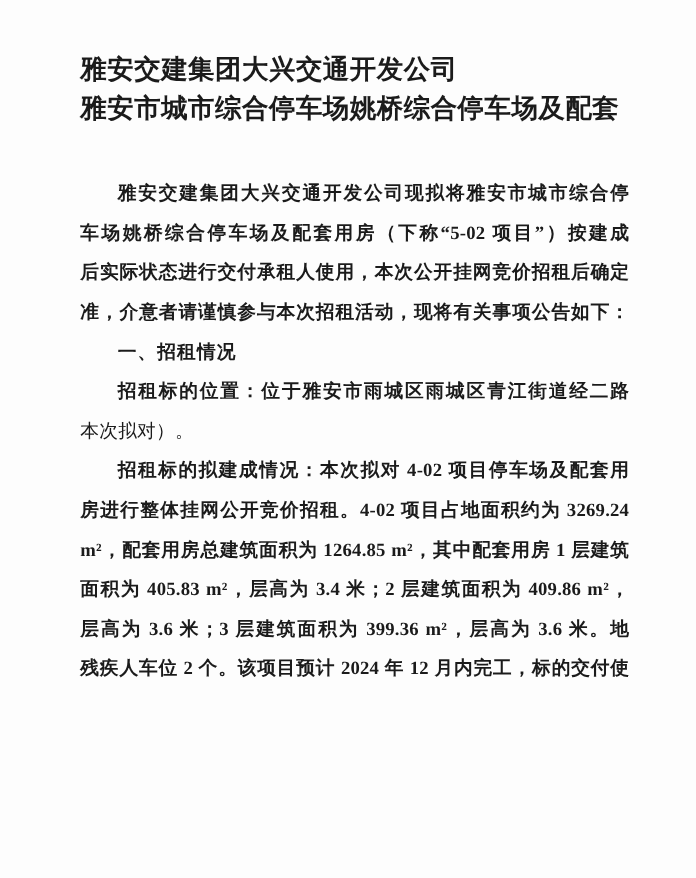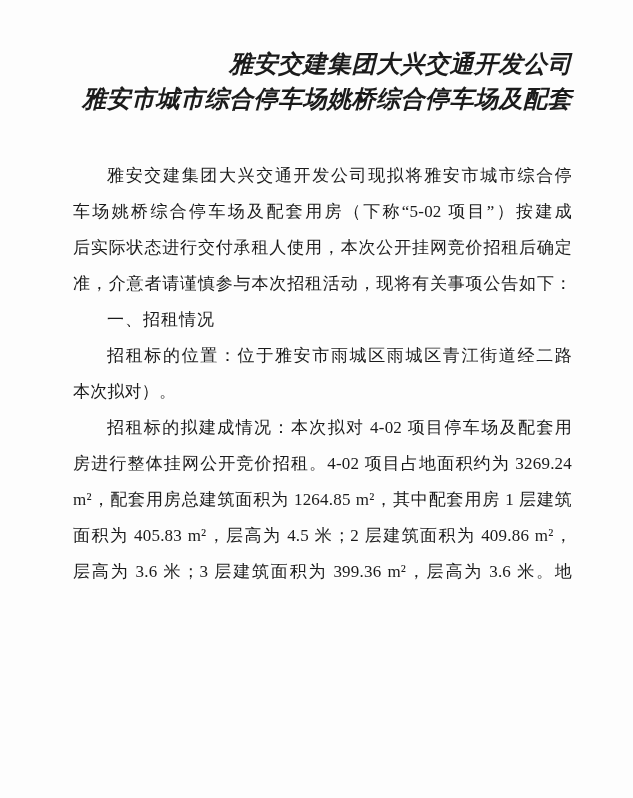--- a/index.html
+++ b/index.html
@@ -16,51 +16,51 @@
   }
   .page {
     box-sizing: border-box;
     width: 633px;
     height: 798px;
     padding: 47px 61px 0 73px;
     background: #fdfdfd;
     overflow: hidden;
   }
   .title-block {
-    text-align: right;
+    text-align: left;
     font-weight: 700;
     font-size: 24px;
     line-height: 35px;
     letter-spacing: 0.5px;
     margin-bottom: 41px;
-    font-style: italic;
   }
   .title-line {
     white-space: nowrap;
   }
   .line {
     font-size: 17px;
     line-height: 36px;
     letter-spacing: 0.2px;
   }
   
   .jl {
     text-align: justify;
     text-align-last: justify;
+    font-weight: bold;
   }
   
   .ll {
     text-align: left;
   }
   
   .ind {
     text-indent: 2em;
   }
   .heading {
-    font-weight: 400;
+    font-weight: 700;
     font-family: "Liberation Sans", "DejaVu Sans", sans-serif;
     letter-spacing: 1px;
   }
 </style>
 </head>
 <body>
 
 <div class="page">
 
   <header class="title-block">
@@ -81,19 +81,20 @@
 
     <section>
       <div class="line jl ind">招租标的位置：位于雅安市雨城区雨城区青江街道经二路</div>
       <div class="line ll">本次拟对）。</div>
     </section>
 
     <section>
       <div class="line jl ind">招租标的拟建成情况：本次拟对 4-02 项目停车场及配套用</div>
       <div class="line jl">房进行整体挂网公开竞价招租。4-02 项目占地面积约为 3269.24</div>
       <div class="line jl">m²，配套用房总建筑面积为 1264.85 m²，其中配套用房 1 层建筑</div>
-      <div class="line jl">面积为 405.83 m²，层高为 4.5 米；2 层建筑面积为 409.86 m²，</div>
+      <div class="line jl">面积为 405.83 m²，层高为 3.4 米；2 层建筑面积为 409.86 m²，</div>
       <div class="line jl">层高为 3.6 米；3 层建筑面积为 399.36 m²，层高为 3.6 米。地</div>
+      <div class="line jl">残疾人车位 2 个。该项目预计 2024 年 12 月内完工，标的交付使</div>
     </section>
 
   </main>
 
 </div>
 
 </body></html>

